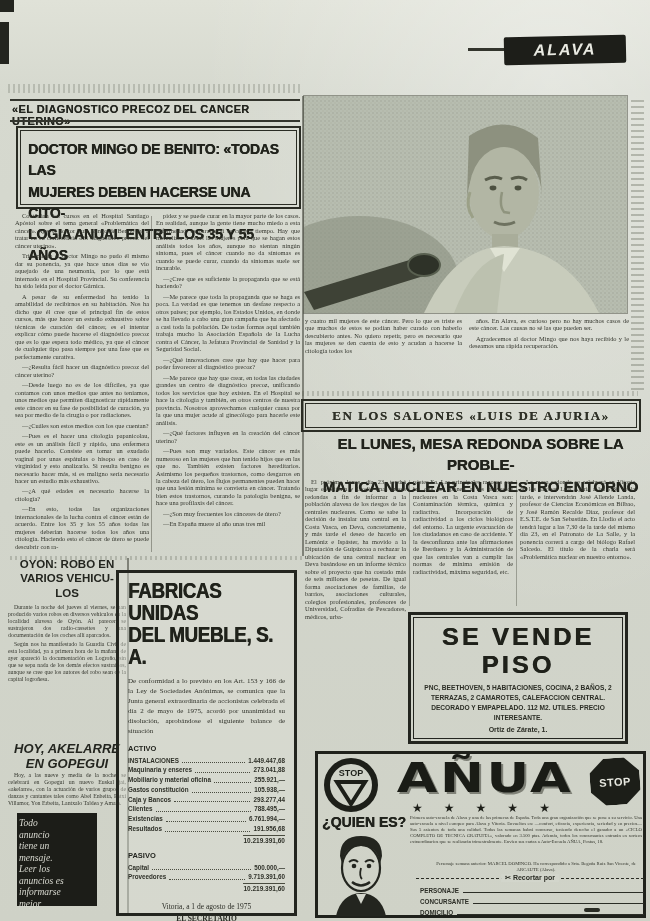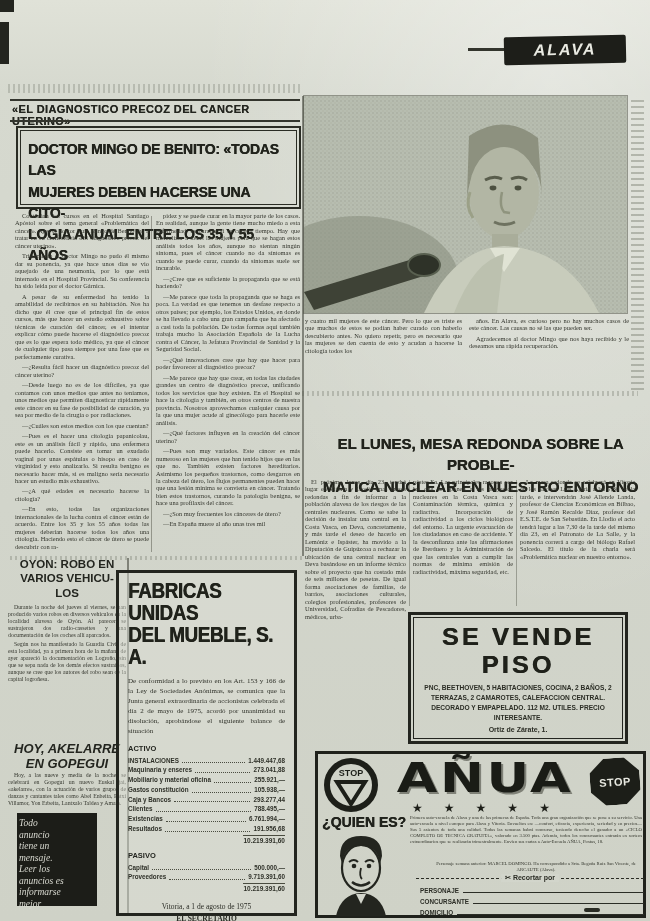--- a/index.html
+++ b/index.html
@@ -174,20 +174,25 @@
 
   <div class="abs tiny" style="left:305px;top:317px;width:157px;height:73px;">
       <p style="text-indent:0">y cuatro mil mujeres de este cáncer. Pero lo que es triste es que muchos de estos se podían haber curado con haberlo descubierto antes. No quiero repetir, pero es necesario que las mujeres se den cuenta de esto y acudan a hacerse la citología todos los</p>
     </div>
   <div class="abs tiny" style="left:469px;top:317px;width:160px;height:73px;">
       <p>años. En Alava, es curioso pero no hay muchos casos de este cáncer. Las causas no sé las que pueden ser.</p>
       <p>Agradecemos al doctor Mingo que nos haya recibido y le deseamos una rápida recuperación.</p>
     </div>
   <div class="abs hatch" style="left:302px;top:391px;width:336px;height:5px;opacity:.6;"></div>
 
+  <div id="salones" class="abs" style="left:301px;top:399px;width:336px;height:29px;">
+    <div class="inner">
+      <span id="salones-text">EN LOS SALONES «LUIS DE AJURIA»</span>
+    </div>
+  </div>
 
   <div id="nuclear-headline" class="abs preline" style="left:302px;top:433px;width:337px;height:42px;">EL LUNES, MESA REDONDA SOBRE LA PROBLE-
 MATICA NUCLEAR EN NUESTRO ENTORNO</div>
   <div class="abs tiny" style="left:305px;top:478px;width:101px;height:266px;">
       <p style="text-indent:6px">El próximo lunes, día 23, tendrá lugar en Vitoria y Llodio unas mesas redondas a fin de informar a la población alavesa de los riesgos de las centrales nucleares. Como se sabe la decisión de instalar una central en la Costa Vasca, en Deva, concretamente, y más tarde el deseo de hacerlo en Lemóniz e Ispáster, ha movido a la Diputación de Guipúzcoa a rechazar la ubicación de una central nuclear en Deva basándose en un informe técnico sobre el proyecto que ha costado más de seis millones de pesetas. De igual forma asociaciones de familias, de barrios, asociaciones culturales, colegios profesionales, profesores de Universidad, Cofradías de Pescadores, médicos, urba-</p>
     </div>
   <div class="abs" style="left:409px;top:480px;width:1px;height:126px;background:rgba(70,72,60,.4);"></div>
   <div class="abs tiny" style="left:413px;top:478px;width:100px;height:130px;">
       <p style="text-indent:0">páster-Ea. Las principales razones por las que se oponen a los proyectos nucleares en la Costa Vasca son: Contaminación térmica, química y radiactiva. Incorporación de radiactividad a los ciclos biológicos del entorno. La urgente evacuación de los ciudadanos en caso de accidente. Y la desconfianza ante las afirmaciones de Iberduero y la Administración de que las centrales van a cumplir las normas de mínima emisión de radiactividad, máxima seguridad, etc.</p>
     </div>

